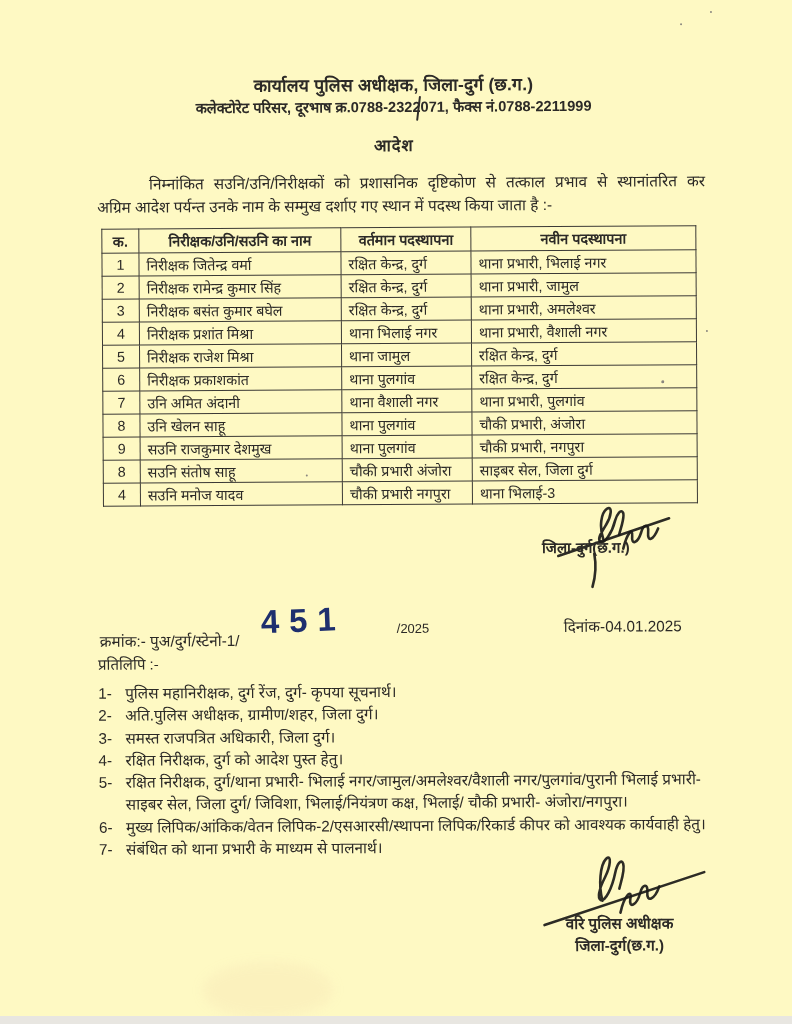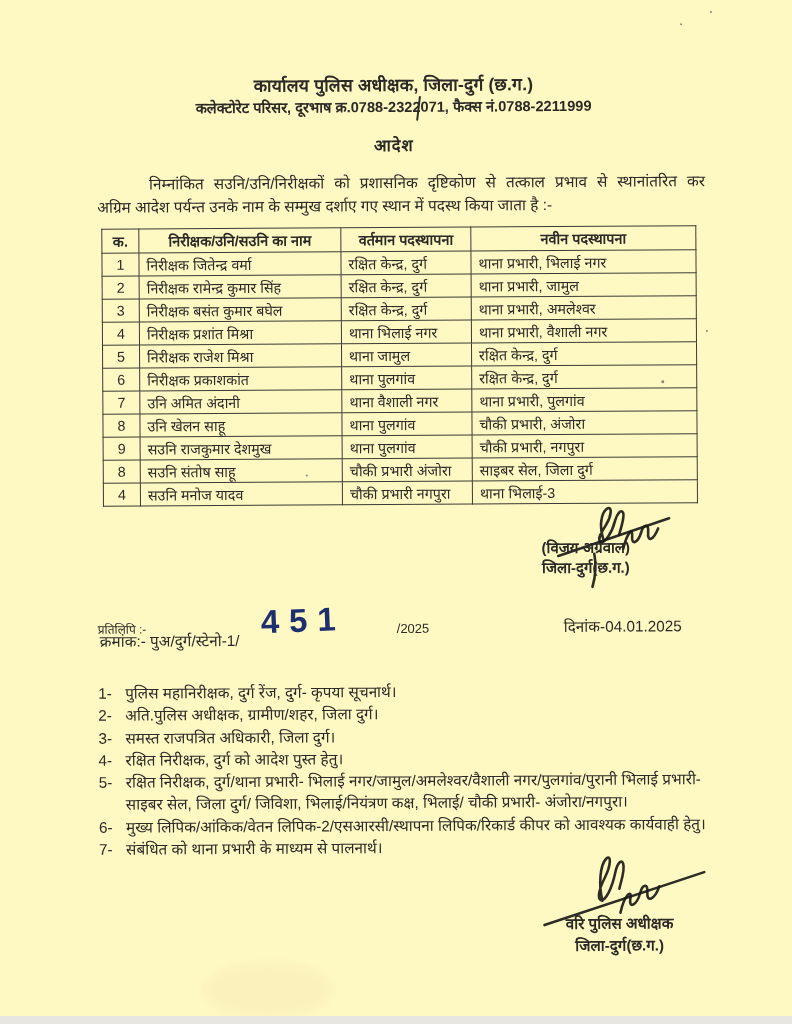--- a/index.html
+++ b/index.html
@@ -37,21 +37,21 @@
   .sig-svg{pointer-events:none;}
   .sig-svg path{fill:none;stroke:#1b1a18;stroke-width:2.6;stroke-linecap:round;opacity:.92;}
 
   
   .ref-label{top:621px;left:99px;font-size:15.3px;margin-top:8px;}
   .ref-num{top:601px;left:260px;font-size:33px;font-weight:600;color:#1e2f6e;letter-spacing:10px;transform:rotate(-2deg);}
   .ref-suffix{top:621px;left:396px;font-size:13px;}
   .ref-date{top:617px;left:563px;font-size:15.3px;}
 
   
-  .copies-heading{top:619px;left:97px;font-size:12px;}
+  .copies-heading{top:652px;left:97px;font-size:15px;}
   .copy-list{top:681px;left:97px;width:617px;font-size:15.3px;line-height:22.3px;}
   .copy-item{display:flex;}
   .copy-num{flex:none;width:27px;}
   .copy-txt{flex:1;}
 
   .speck{position:absolute;background:#8a877f;border-radius:50%;}
   .smudge{top:962px;left:200px;width:130px;height:55px;border-radius:50%;
           background:rgba(228,178,148,.12);filter:blur(6px);}
 </style>
 </head>
@@ -155,21 +155,20 @@
       </tbody>
     </table>
 
     <svg class="abs sig-svg" style="left:525px;top:500px;" width="160" height="95" viewBox="0 0 160 95">
       <path d="M78,40 C74,28 76,14 82,10 C88,7 86,18 81,26 C76,34 72,40 75,43 C79,46 87,34 90,22 C92,15 96,10 98,14 C100,18 96,28 94,36"></path>
       <path d="M33,57 L144,20"></path>
       <path d="M98,50 C102,34 108,28 107,38 C106,46 112,46 116,34 C118,26 124,24 123,34 C122,44 128,42 133,30"></path>
       <path d="M69,55 C71,66 70,78 67,88"></path>
     </svg>
     <div class="abs sig-top-text">
-      <div>(विजय अग्रवाल)</div>
       <div>जिला-दुर्ग(छ.ग.)</div>
     </div>
 
     <div class="abs ref-label">क्रमांक:- पुअ/दुर्ग/स्टेनो-1/</div>
     <div class="abs ref-num">451</div>
     <div class="abs ref-suffix">/2025</div>
     <div class="abs ref-date">दिनांक-04.01.2025</div>
 
     <div class="abs copies-heading">प्रतिलिपि :-</div>
 

